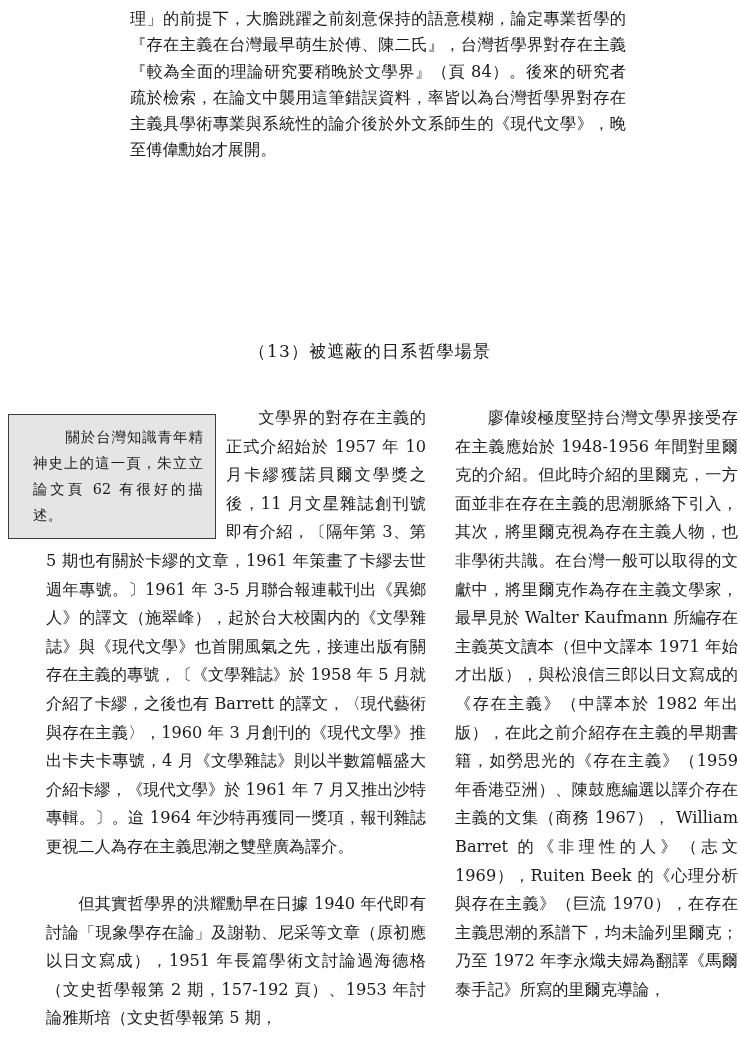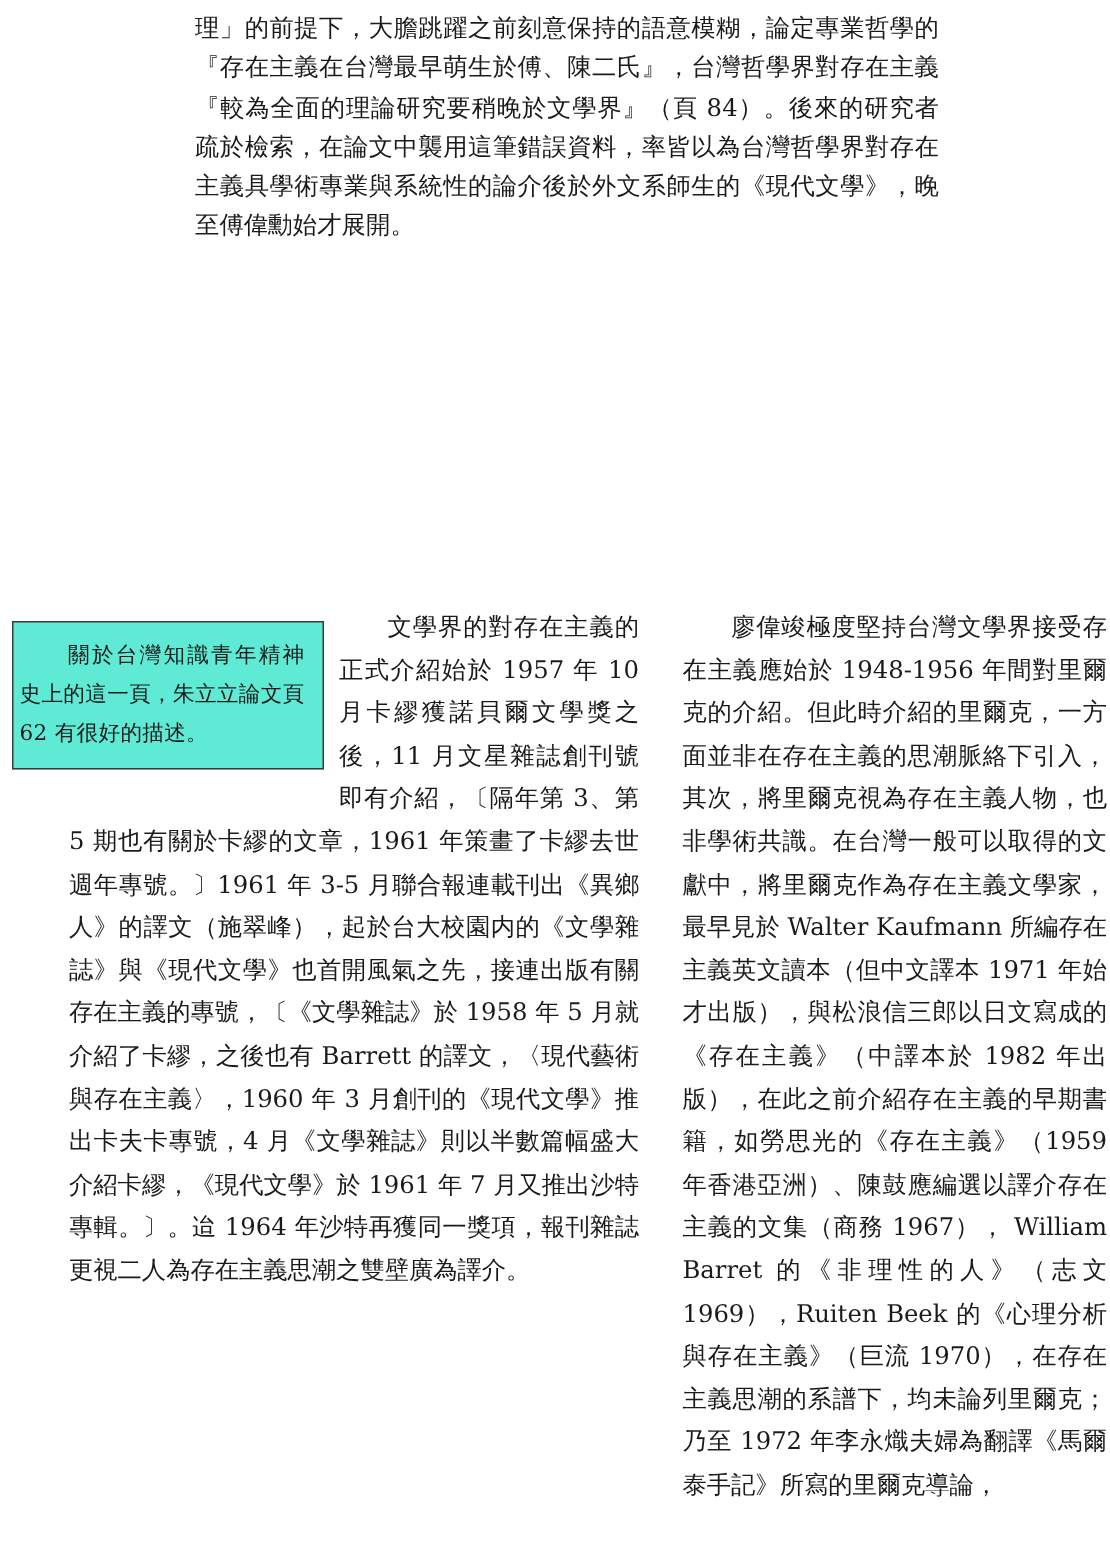--- a/index.html
+++ b/index.html
@@ -91,46 +91,48 @@
 
   
   .note-box {
     float: left;
     box-sizing: border-box;
     width: 208px;
     margin-left: -38px;
     margin-top: 10px;
     margin-right: 10px;
     margin-bottom: 6px;
-    padding: 9px 12px 10px 4px;
+    padding: 9px 12px 10px 24px;
     border: 1.6px solid #3b3b3b;
-    background: #5eead4;
+    background: #e5e5e5;
     font-size: 14.4px;
     line-height: 26px;
     text-align: justify;
     text-justify: inter-character;
     letter-spacing: 0.2px;
   }
 
   .shape-clear { clear: both; }
 </style>
 </head>
 <body>
 
 <div class="page">
 
   <div class="intro-para">理」的前提下，大膽跳躍之前刻意保持的語意模糊，論定專業哲學的『存在主義在台灣最早萌生於傅、陳二氏』，台灣哲學界對存在主義『較為全面的理論研究要稍晚於文學界』（頁 84）。後來的研究者疏於檢索，在論文中襲用這筆錯誤資料，率皆以為台灣哲學界對存在主義具學術專業與系統性的論介後於外文系師生的《現代文學》，晚至傅偉勳始才展開。</div>
 
 
+  <div class="section-heading">（13）被遮蔽的日系哲學場景</div>
 
   <div class="col col-left">
     <p class="indent">
       <span class="note-box">關於台灣知識青年精神史上的這一頁，朱立立論文頁 62 有很好的描述。</span>
       <span>文學界的對存在主義的正式介紹始於 1957 年 10 月卡繆獲諾貝爾文學獎之後，11 月文星雜誌創刊號即有介紹，〔隔年第 3、第 5 期也有關於卡繆的文章，1961 年策畫了卡繆去世週年專號。〕1961 年 3-5 月聯合報連載刊出《異鄉人》的譯文（施翠峰），起於台大校園内的《文學雜誌》與《現代文學》也首開風氣之先，接連出版有關存在主義的專號，〔《文學雜誌》於 1958 年 5 月就介紹了卡繆，之後也有 Barrett 的譯文，〈現代藝術與存在主義〉，1960 年 3 月創刊的《現代文學》推出卡夫卡專號，4 月《文學雜誌》則以半數篇幅盛大介紹卡繆，《現代文學》於 1961 年 7 月又推出沙特專輯。〕。迨 1964 年沙特再獲同一獎項，報刊雜誌更視二人為存在主義思潮之雙壁廣為譯介。</span>
     </p>
     <div class="shape-clear"></div>
+    <p class="indent gap-para">但其實哲學界的洪耀勳早在日據 1940 年代即有討論「現象學存在論」及謝勒、尼采等文章（原初應以日文寫成），1951 年長篇學術文討論過海德格（文史哲學報第 2 期，157-192 頁）、1953 年討論雅斯培（文史哲學報第 5 期，</p>
   </div>
 
   <div class="col col-right">
     <p class="indent">廖偉竣極度堅持台灣文學界接受存在主義應始於 1948-1956 年間對里爾克的介紹。但此時介紹的里爾克，一方面並非在存在主義的思潮脈絡下引入，其次，將里爾克視為存在主義人物，也非學術共識。在台灣一般可以取得的文獻中，將里爾克作為存在主義文學家，最早見於 Walter Kaufmann 所編存在主義英文讀本（但中文譯本 1971 年始才出版），與松浪信三郎以日文寫成的《存在主義》（中譯本於 1982 年出版），在此之前介紹存在主義的早期書籍，如勞思光的《存在主義》（1959 年香港亞洲）、陳鼓應編選以譯介存在主義的文集（商務 1967）， William Barret 的《非理性的人》（志文 1969），Ruiten Beek 的《心理分析與存在主義》（巨流 1970），在存在主義思潮的系譜下，均未論列里爾克；乃至 1972 年李永熾夫婦為翻譯《馬爾泰手記》所寫的里爾克導論，</p>
   </div>
 
 </div>
 
 </body></html>

